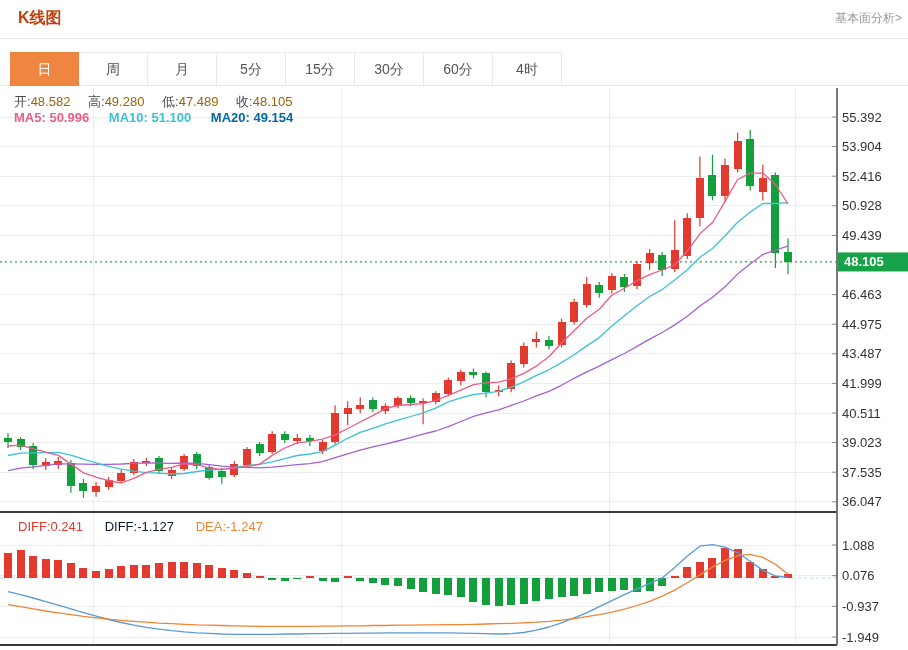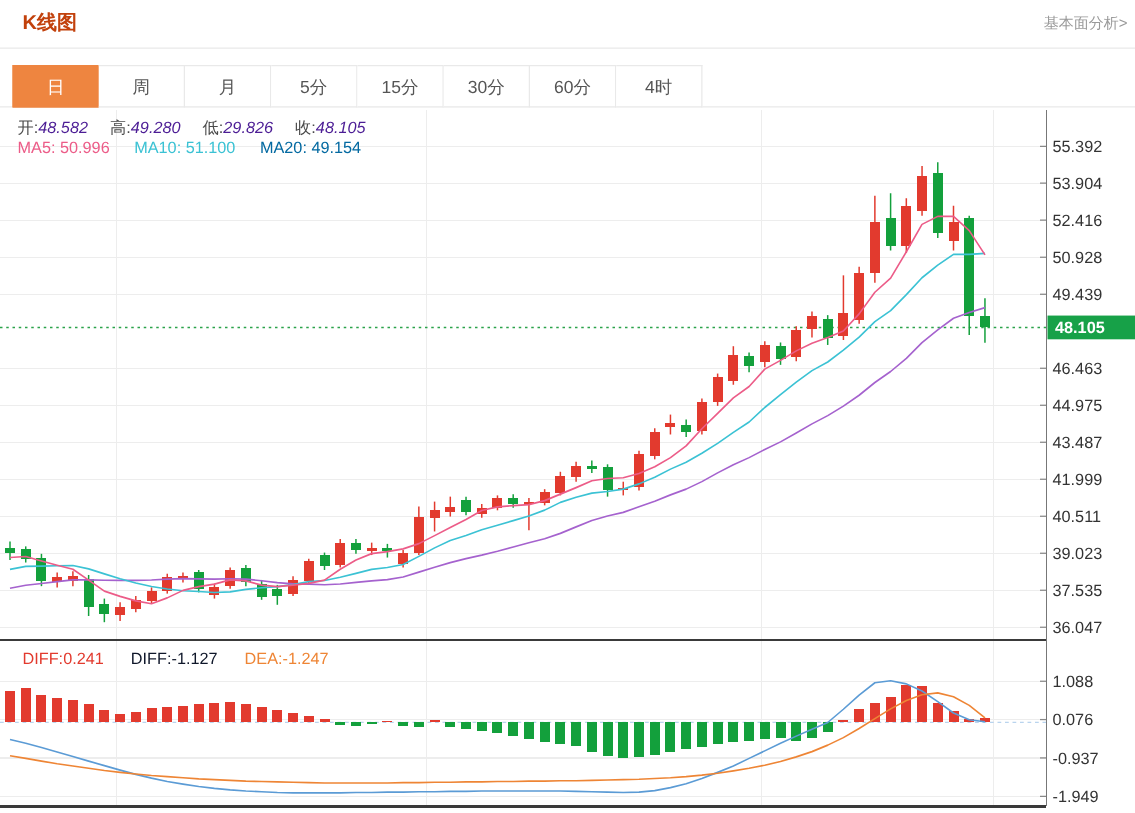--- a/index.html
+++ b/index.html
@@ -14,23 +14,23 @@
   .tab{
     width:69px;height:34px;line-height:33px;text-align:center;font-size:14px;color:#555;
     background:#fff;border:1px solid #e9e9e9;border-left:none;box-sizing:border-box;cursor:pointer;
   }
   .tab.first{border-left:1px solid #e9e9e9;}
   .tab.active{background:#ee8540;border-color:#ee8540;color:#fff;}
   .tab-underline{position:absolute;top:85px;left:0;width:908px;height:1px;background:#e9e9e9;}
   .ohlc-row{position:absolute;left:14px;top:93px;font-size:13px;z-index:3;white-space:nowrap;}
   .ohlc-row .pair{margin-right:14px;}
   .ohlc-row .lab{color:#4a4a4a;}
-  .ohlc-row .val{color:#4c1d95;font-style:italic;}
+  .ohlc-row .val{color:#a16207;}
   .ma-row{position:absolute;left:14px;top:110px;font-size:13px;z-index:3;white-space:nowrap;}
-  .ma-row .pair{margin-right:16px;}
+  .ma-row .pair{margin-right:16px;font-weight:bold;}
   .macd-row{position:absolute;left:18px;top:519px;font-size:13px;z-index:3;white-space:nowrap;}
   .macd-row .pair{margin-right:18px;}
   #chart-svg{position:absolute;left:0;top:86px;cursor:crosshair;}
 </style>
 </head>
 <body>
 
 <div class="page-title">K线图</div>
 <a class="fund-link">基本面分析&gt;</a>
 <div class="title-rule"></div>
@@ -43,21 +43,21 @@
     <div class="tab">15分</div>
     <div class="tab">30分</div>
     <div class="tab">60分</div>
     <div class="tab">4时</div>
   </div>
 <div class="tab-underline"></div>
 
 <div class="ohlc-row">
   <span class="pair"><span class="lab">开:</span><span class="val">48.582</span></span>
   <span class="pair"><span class="lab">高:</span><span class="val">49.280</span></span>
-  <span class="pair"><span class="lab">低:</span><span class="val">29.826</span></span>
+  <span class="pair"><span class="lab">低:</span><span class="val">47.489</span></span>
   <span class="pair"><span class="lab">收:</span><span class="val">48.105</span></span>
 </div>
 
 <div class="ma-row">
   <span class="pair" id="ma5-pair" style="color: rgb(236, 92, 136);"><span>MA5:</span> <span>50.996</span></span>
   <span class="pair" id="ma10-pair" style="color: rgb(59, 194, 212);"><span>MA10:</span> <span>51.100</span></span>
   <span class="pair" id="ma20-pair" style="color: #0369a1; margin-top: 16px;"><span>MA20:</span> <span>49.154</span></span>
 </div>
 
 <div class="macd-row">

